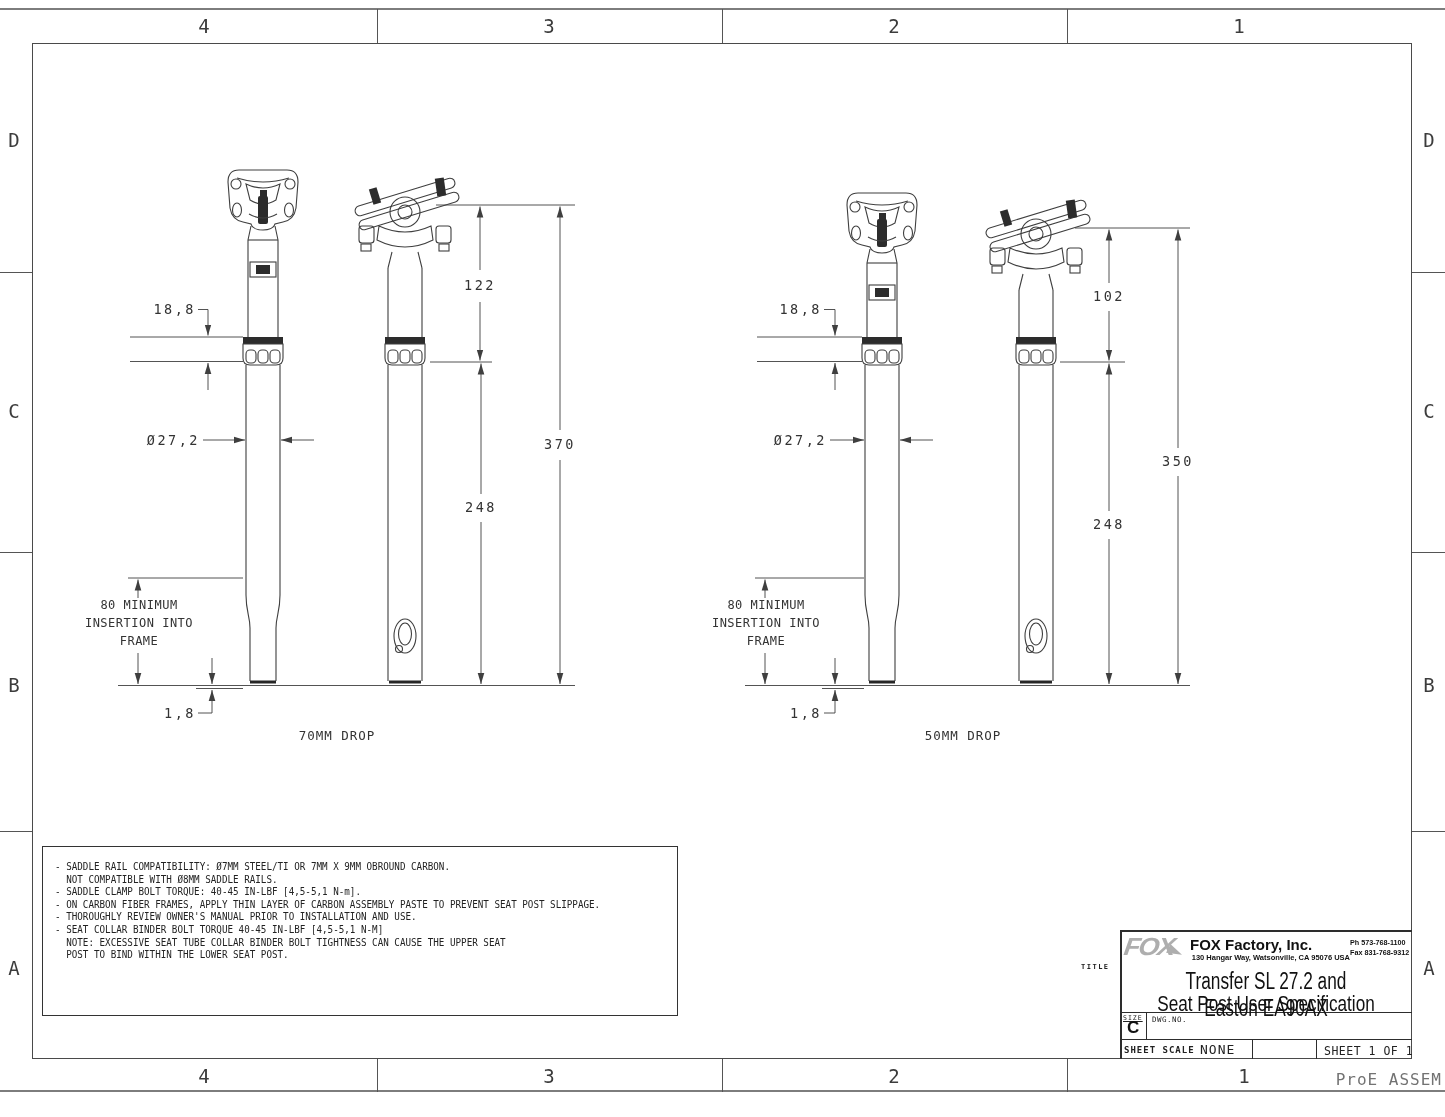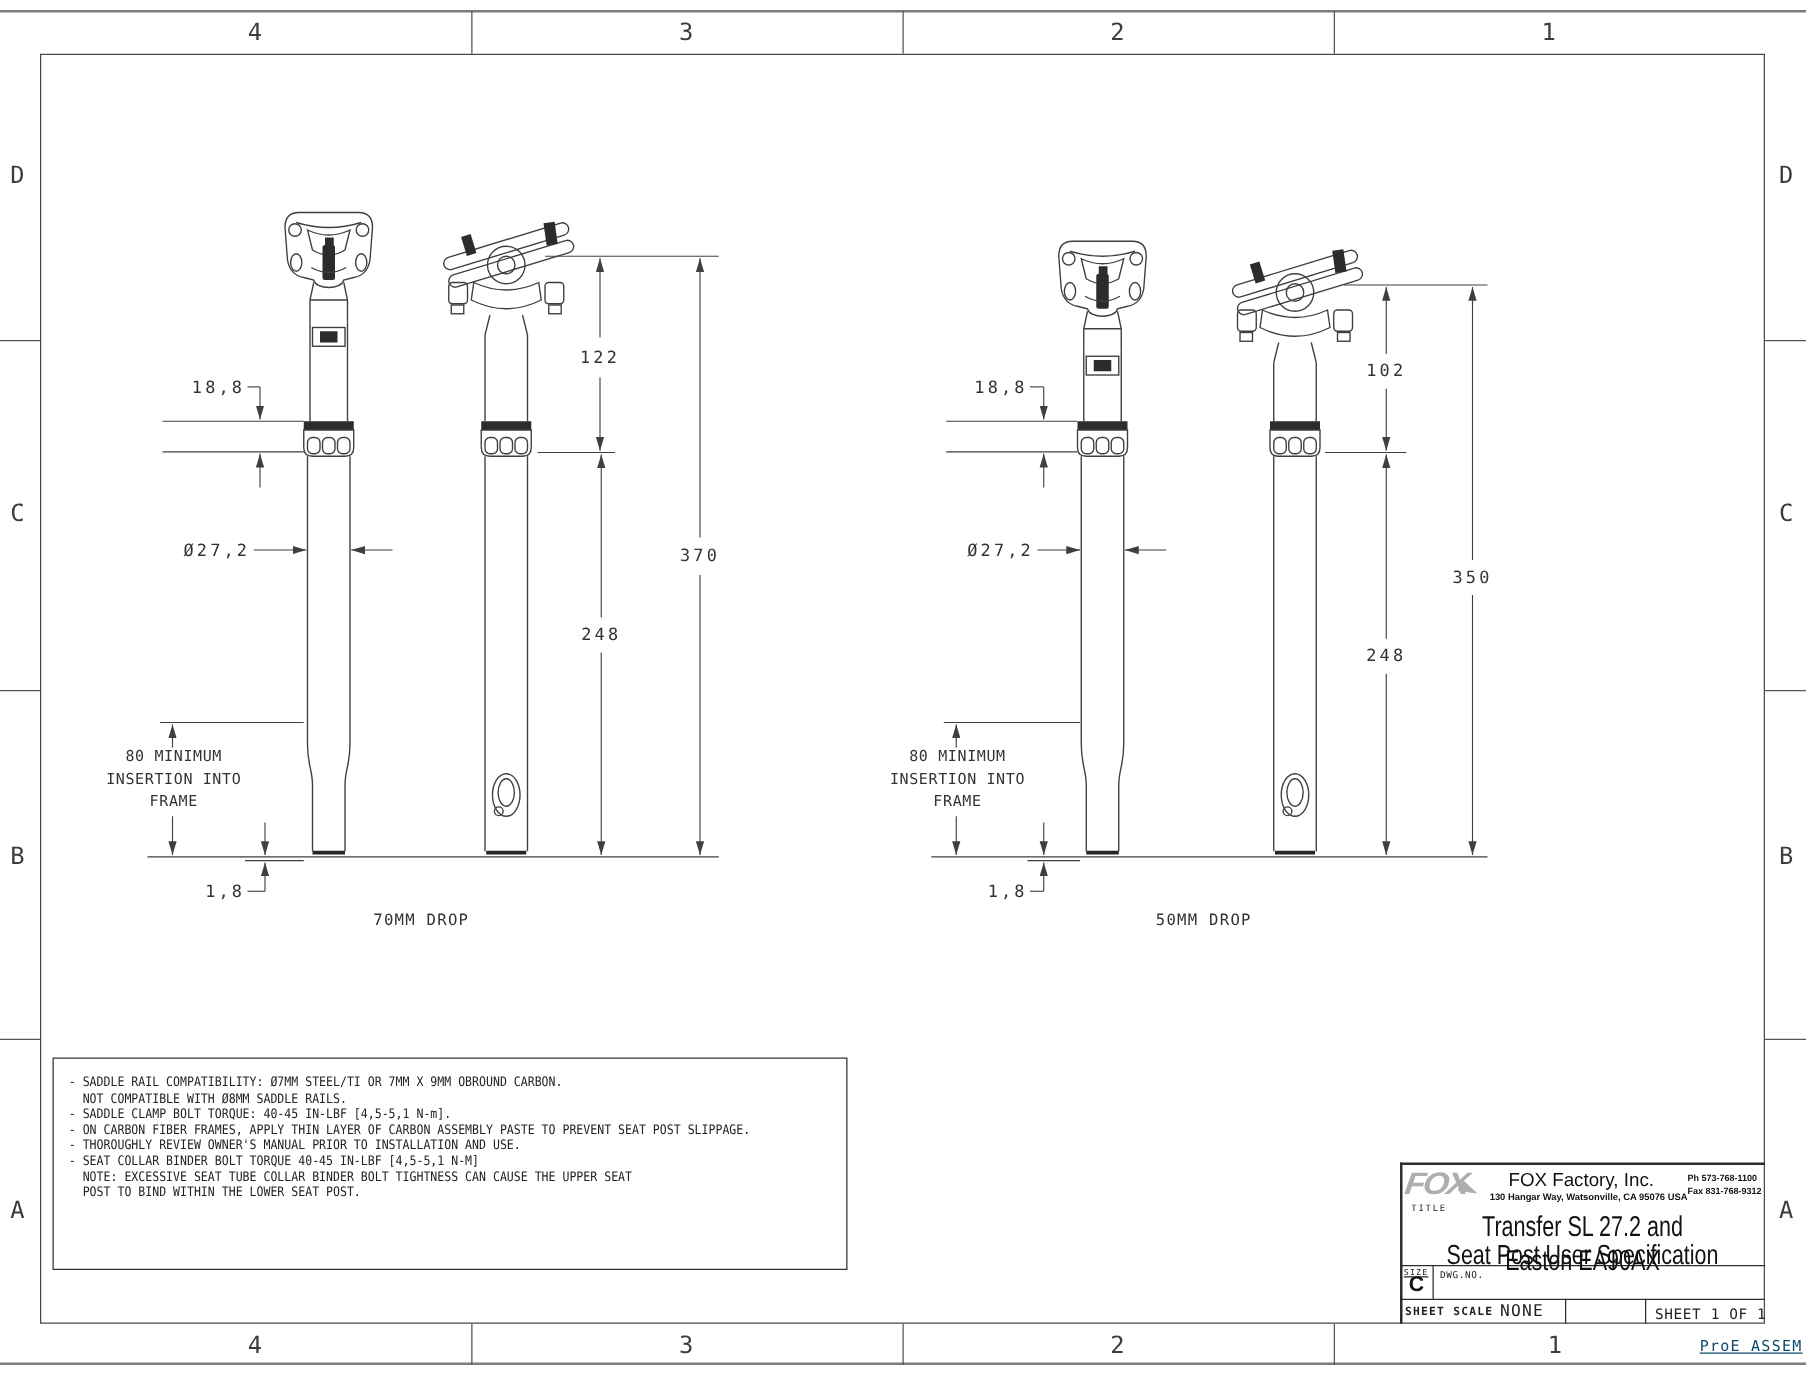--- a/index.html
+++ b/index.html
@@ -26,21 +26,21 @@
   .tbline{position:absolute;background:#2d2d2d;}
   .tbtxt{position:absolute;color:#111;font-family:"Liberation Sans","DejaVu Sans",sans-serif;}
   #fox-logo{position:absolute;left:1124px;top:932px;font-family:"Liberation Sans",sans-serif;
             font-weight:bold;font-style:italic;font-size:27px;color:#aeaeae;
             transform:skewX(-8deg) scaleY(.92);letter-spacing:-2px;}
   #fox-logo .fin{display:inline-block;width:0;height:0;border-left:16px solid #aeaeae;
                  border-top:7px solid transparent;border-bottom:3px solid transparent;
                  margin-left:-6px;transform:rotate(18deg);}
   .cadtxt{font-family:"DejaVu Sans Mono",monospace;color:#222;}
   #proe{position:absolute;left:1330px;top:1070px;width:112px;text-align:right;
-        font-size:12px;letter-spacing:1px;color:#0c4a6e;text-decoration:underline;}
+        font-size:16px;letter-spacing:1px;color:#737373;}
   svg text{font-family:"DejaVu Sans Mono",monospace;fill:#333;}
   .dt{font-size:13.5px;letter-spacing:2.5px;}
   .dts{font-size:12px;letter-spacing:0.5px;}
   .cap{font-size:12.5px;letter-spacing:1px;}
 </style>
 </head>
 <body>
 
 <div id="sheet">
 
@@ -292,26 +292,26 @@
     <div class="tbline" style="left:1120px;top:930px;width:292px;height:1.6px;"></div>
     <div class="tbline" style="left:1120px;top:930px;width:1.6px;height:129px;"></div>
     <div class="tbline" style="left:1120px;top:1012px;width:292px;height:1.3px;"></div>
     <div class="tbline" style="left:1120px;top:1039px;width:292px;height:1.3px;"></div>
     <div class="tbline" style="left:1146px;top:1012px;width:1.2px;height:27px;"></div>
     <div class="tbline" style="left:1252px;top:1039px;width:1.2px;height:20px;"></div>
     <div class="tbline" style="left:1316px;top:1039px;width:1.2px;height:20px;"></div>
 
     <div id="fox-logo"><span>FOX</span><span class="fin"></span></div>
 
-    <div class="tbtxt" style="left:1190px;top:936px;width:150px;text-align:center;font-size:15px;font-weight:normal;">FOX Factory, Inc.</div>
+    <div class="tbtxt" style="left:1190px;top:936px;width:150px;text-align:left;font-size:15px;font-weight:bold;">FOX Factory, Inc.</div>
     <div class="tbtxt" style="left:1150px;top:953px;width:200px;text-align:right;font-size:7.5px;font-weight:bold;">130 Hangar Way, Watsonville, CA 95076 USA</div>
     <div class="tbtxt" style="left:1350px;top:938px;width:62px;font-size:7.2px;font-weight:bold;">Ph 573-768-1100</div>
     <div class="tbtxt" style="left:1350px;top:948px;width:62px;font-size:7.2px;font-weight:bold;">Fax 831-768-9312</div>
 
-    <div class="tbtxt cadtxt" style="left:1129px;top:963px;font-size:7px;letter-spacing:1.5px;">TITLE</div>
+    <div class="tbtxt cadtxt" style="left:1081px;top:963px;font-size:7px;letter-spacing:1.5px;font-weight:bold;">TITLE</div>
     <div class="tbtxt" style="left:1120px;top:968px;width:292px;text-align:center;font-size:23px;transform:scaleX(0.75);">Transfer SL 27.2 and Easton EA90AX</div>
     <div class="tbtxt" style="left:1120px;top:991px;width:292px;text-align:center;font-size:22px;transform:scaleX(0.78);">Seat Post User Specification</div>
 
     <div class="tbtxt cadtxt" style="left:1123px;top:1014px;font-size:6.5px;letter-spacing:1px;text-decoration:underline;">SIZE</div>
     <div class="tbtxt" style="left:1127px;top:1018px;font-size:17px;font-weight:bold;">C</div>
     <div class="tbtxt cadtxt" style="left:1152px;top:1015px;font-size:7.5px;letter-spacing:0.5px;">DWG.NO.</div>
 
     <div class="tbtxt cadtxt" style="left:1124px;top:1045px;font-size:9px;font-weight:bold;letter-spacing:1px;">SHEET SCALE</div>
     <div class="tbtxt cadtxt" style="left:1200px;top:1042px;font-size:13px;letter-spacing:1px;">NONE</div>
     <div class="tbtxt cadtxt" style="left:1324px;top:1044px;font-size:11.5px;letter-spacing:0.5px;">SHEET 1 OF 1</div>

